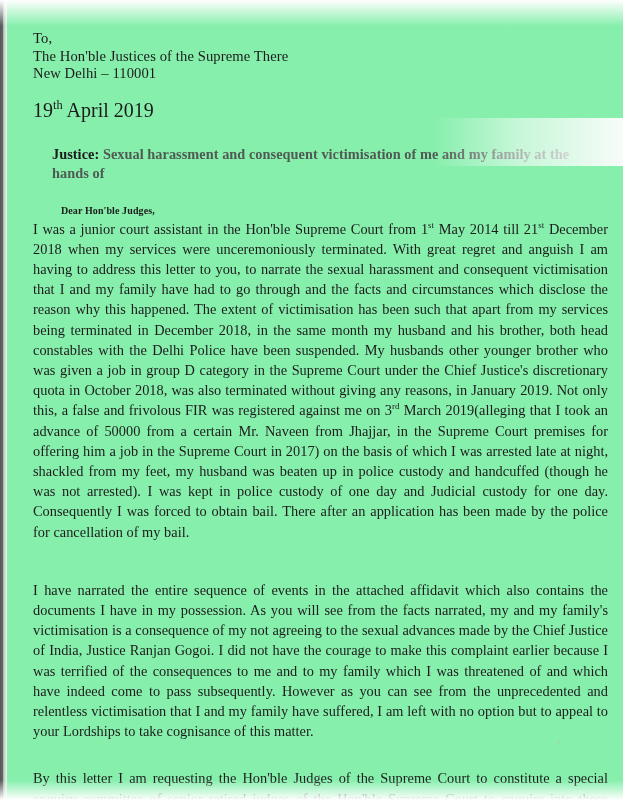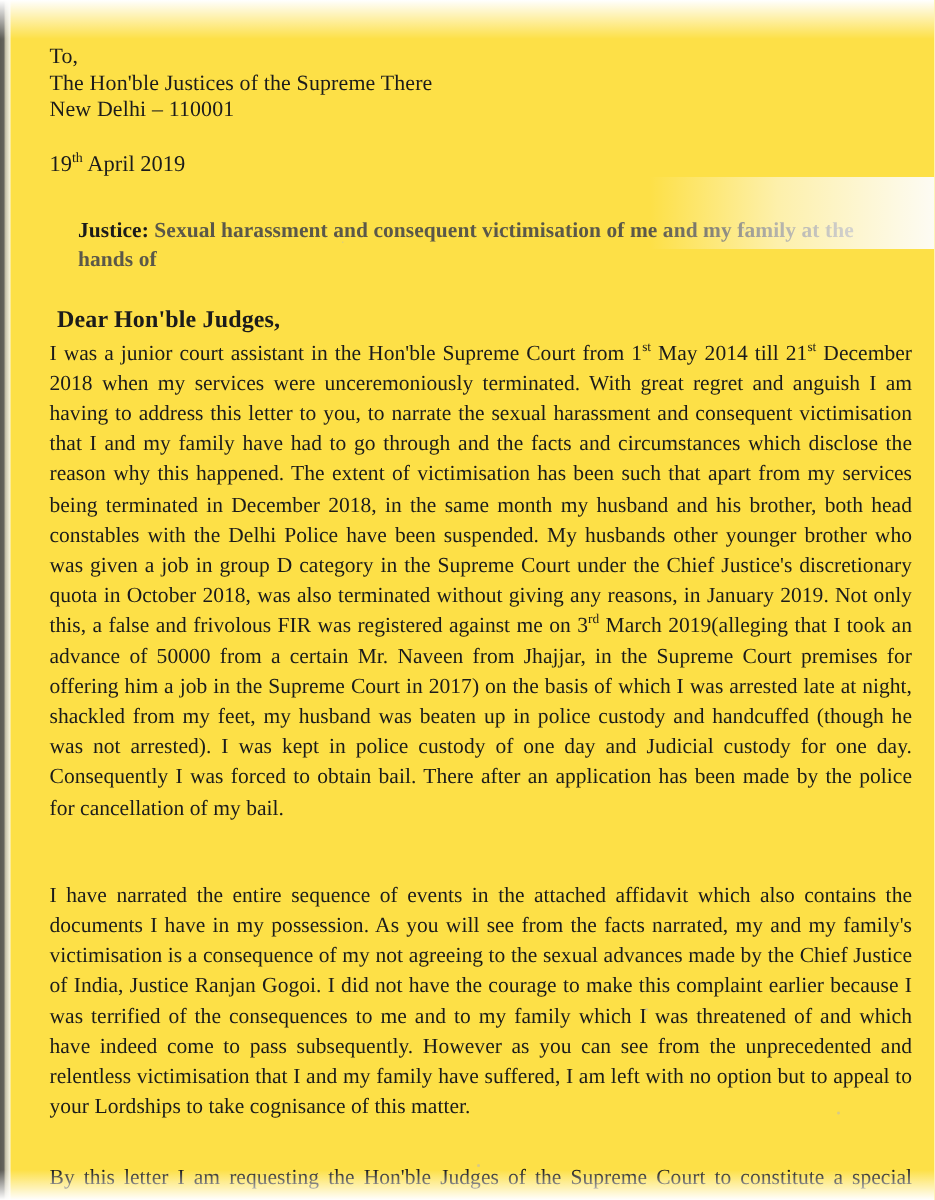--- a/index.html
+++ b/index.html
@@ -4,21 +4,21 @@
 <style>
   html, body {
     margin: 0;
     padding: 0;
     background: #ffffff;
   }
   .page {
     position: relative;
     width: 623px;
     height: 800px;
-    background: #fde047;
+    background: #86efac;
     overflow: hidden;
     font-family: "Liberation Serif", "DejaVu Serif", serif;
     color: #1b1b1b;
   }
   
   .edge-strip {
     position: absolute;
     top: 0;
     left: 0;
     width: 7px;
@@ -79,38 +79,38 @@
 
   .addressee {
     font-size: 14.6px;
     line-height: 17.5px;
     letter-spacing: 0.1px;
   }
   .addressee div { white-space: nowrap; }
 
   .date-line {
     margin-top: 19px;
-    font-size: 15px;
+    font-size: 20px;
     line-height: 17px;
   }
 
   .subject {
     margin-top: 26px;
     margin-left: 19px;
     font-size: 14.3px;
     line-height: 19px;
     font-weight: 600;
     max-width: 560px;
     letter-spacing: 0.05px;
   }
 
   .salutation {
     margin-top: 22px;
-    margin-left: 5px;
-    font-size: 16px;
+    margin-left: 28px;
+    font-size: 10px;
     font-weight: 600;
     letter-spacing: 0.1px;
   }
 
   .body-para {
     margin-top: 3px;
     font-size: 14.35px;
     line-height: 20.2px;
     text-align: justify;
     text-justify: inter-word;

